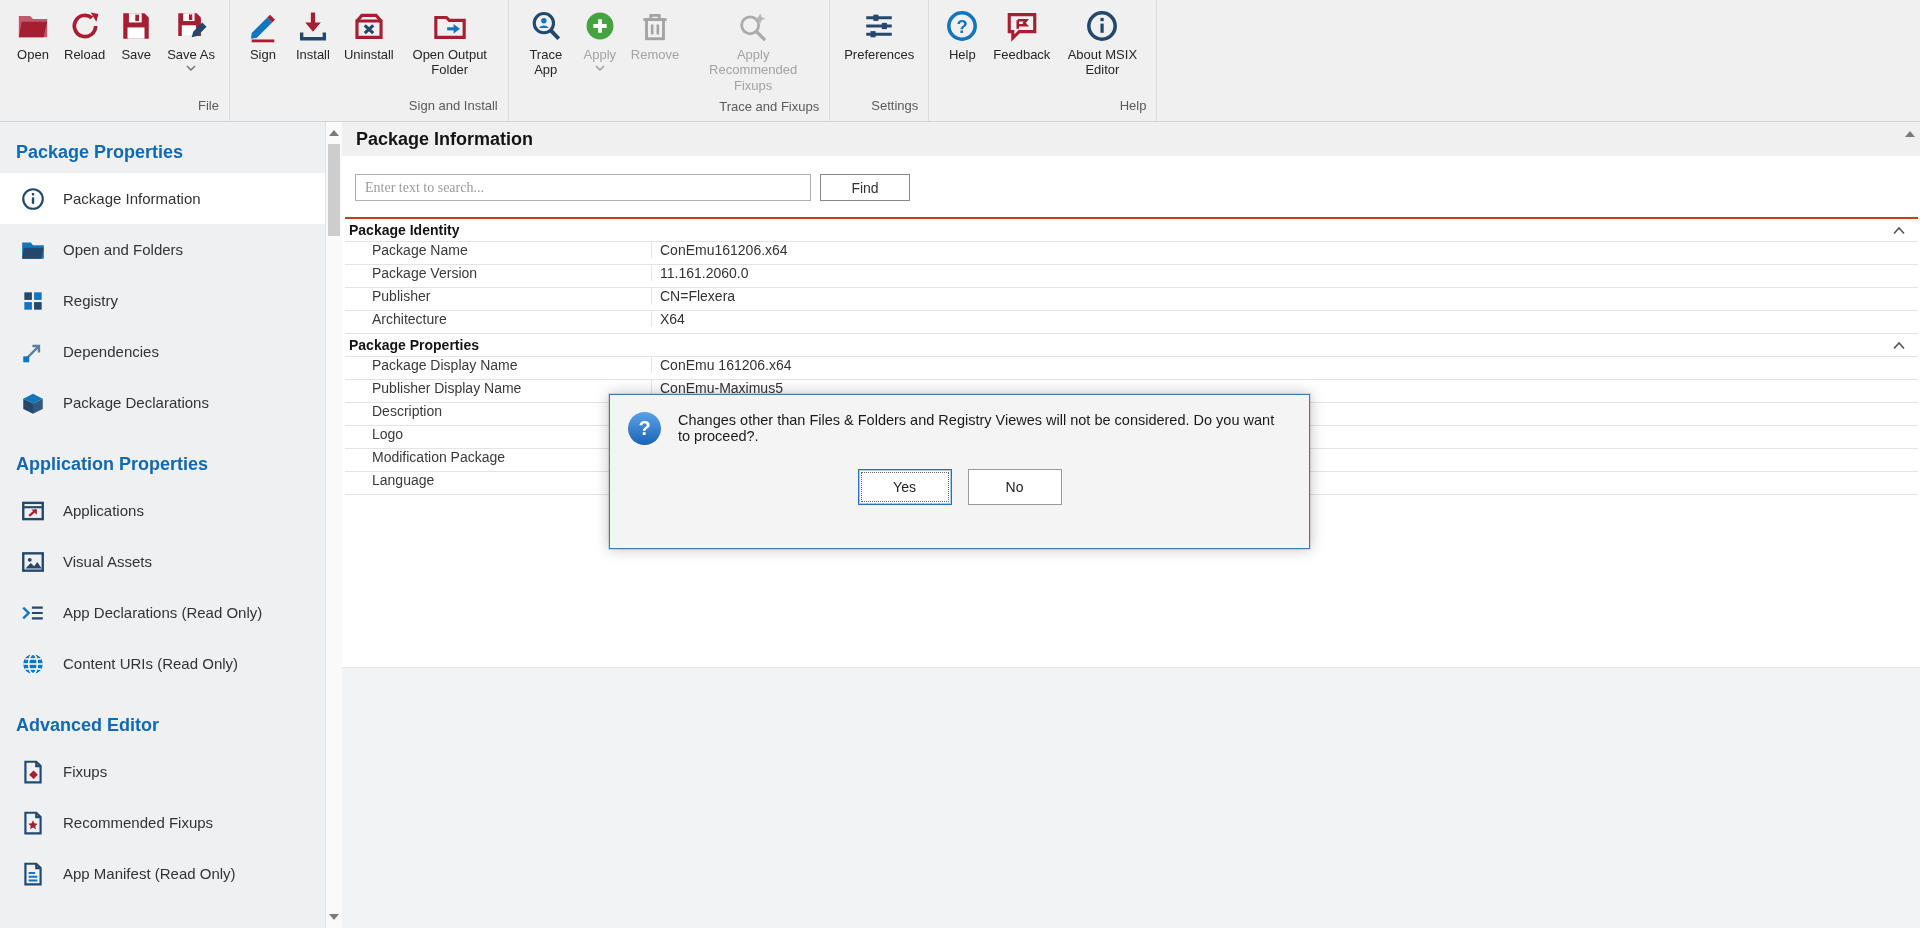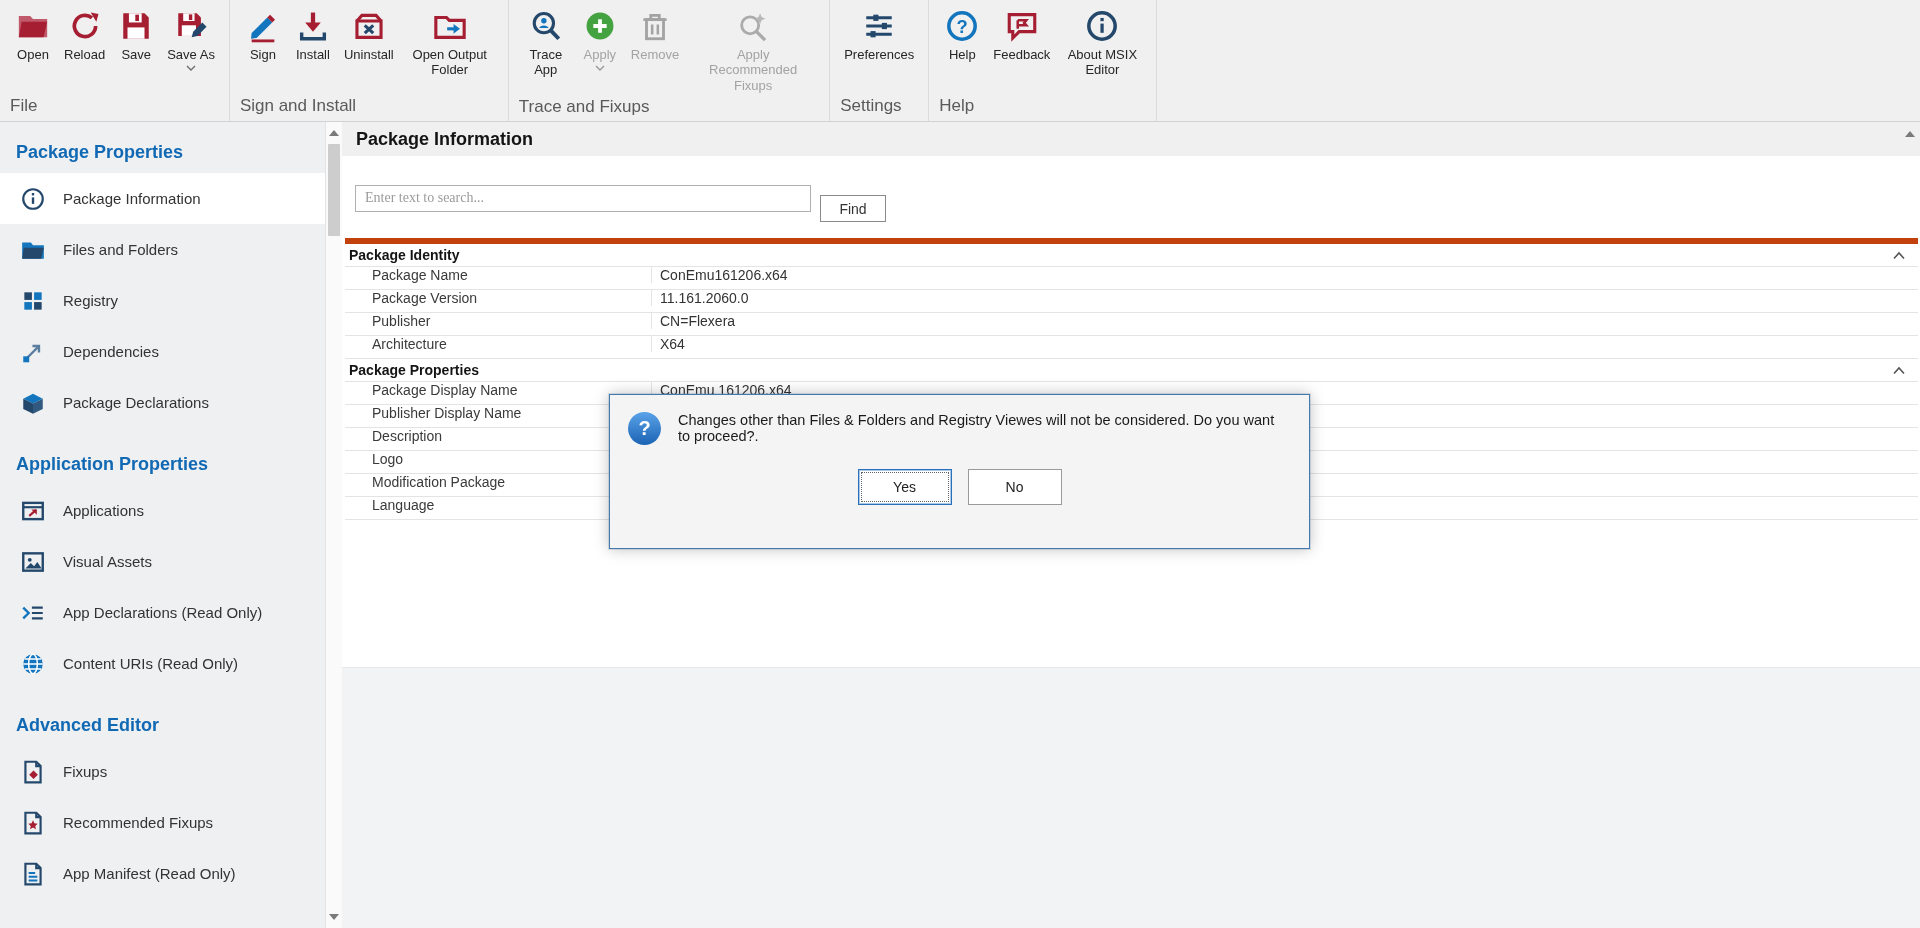--- a/index.html
+++ b/index.html
@@ -8,21 +8,21 @@
     font-family: "Liberation Sans", sans-serif;
     background:#f2f3f4;
     position:relative;
     color:#262626;
   }
 
   
   .toolbar { height:122px; background:#f0f0f0; border-bottom:1px solid #d2d2d2; display:flex; align-items:stretch; }
   .tb-group { display:flex; flex-direction:column; border-right:1px solid #dcdcdc; }
   .tb-buttons { flex:1; display:flex; align-items:flex-start; padding:6px 8px 0 8px; }
-  .tb-caption { height:26px; text-align:left; font-size:17px; color:#5a5a5a; line-height:22px; white-space:nowrap; padding:0 10px; }
+  .tb-caption { height:26px; text-align:right; font-size:13px; color:#5a5a5a; line-height:22px; white-space:nowrap; padding:0 10px; }
   .tb-btn { display:flex; flex-direction:column; align-items:center; padding:3px 6px; min-width:50px; cursor:default; }
   .tb-btn .ticon { width:34px; height:34px; margin-bottom:4px; flex:0 0 34px; }
   .tb-btn .tlabel { font-size:13px; color:#262626; text-align:center; line-height:1.18; }
   .tb-btn.disabled .tlabel { color:#a3a3a3; }
   .tb-fill { flex:1; }
   .dd-chev { margin-top:3px; }
 
   
   .workspace { display:flex; height:806px; }
 
@@ -46,23 +46,23 @@
   
   .main { flex:1; background:#f2f3f4; display:flex; flex-direction:column; min-width:0; }
   .main-titlebar { height:34px; background:#f0f0f0; display:flex; align-items:center; padding-left:14px; font-size:18px; font-weight:bold; color:#141414; position:relative; flex:0 0 34px; }
   .main-scroll-up { position:absolute; right:5px; top:9px; }
   .content-panel { background:#ffffff; height:511px; flex:0 0 511px; }
   .below-panel { flex:1; background:#f2f3f4; border-top:1px solid #e8e8e8; }
 
   .search-row { padding:18px 0 0 13px; display:flex; gap:9px; align-items:center; }
   .search-input { width:456px; height:27px; border:1px solid #b0b0b0; padding:0 9px; font-size:14px; font-family:Liberation Serif, serif; color:#333; background:#fff; }
   .search-input::placeholder { color:#9b9b9b; }
-  .find-btn { width:66px; height:27px; background:#fff; border:1px solid #8a8a8a; font-size:14px; font-family:inherit; color:#333; cursor:default;margin-top:21px; }
-
-  .grid { margin:16px 2px 0 3px; border-top:6px solid #c2410c; font-size:14px; }
+  .find-btn { width:90px; height:27px; background:#fff; border:1px solid #8a8a8a; font-size:14px; font-family:inherit; color:#333; cursor:default; }
+
+  .grid { margin:16px 2px 0 3px; border-top:2px solid #c2410c; font-size:14px; }
   .grow { height:23px; display:flex; align-items:flex-start; border-bottom:1px solid #e4e4e4; position:relative; background:#fff; }
   .grow.group { font-weight:bold; color:#141414; align-items:center; padding-left:4px; }
   .chev { position:absolute; right:12px; top:7px; }
   .cell-label { width:307px; flex:0 0 307px; padding-left:27px; color:#3a3a3a; border-right:1px solid #e4e4e4; display:flex; align-items:center; }
   .cell-value { flex:1; padding-left:8px; color:#333; display:flex; align-items:center; }
 
   
   .dialog { position:absolute; left:609px; top:394px; width:701px; height:155px; background:#f4f4f4;
             border:1px solid #4579ab; box-shadow:0 0 14px rgba(0,0,0,.25), 0 0 0 1px rgba(120,160,200,.25); z-index:20; }
   .dlg-titlerow { display:flex; justify-content:space-between; align-items:flex-start; padding:10px 12px 0 16px; height:34px; }
@@ -260,21 +260,21 @@
           <rect x="10.9" y="10.5" width="2.2" height="6" fill="#24486b"></rect>
           <rect x="10.9" y="6.5" width="2.2" height="2.2" fill="#24486b"></rect>
         </svg>
       <span>Package Information</span>
     </div>
     <div class="sb-item">
       <svg class="sb-icon" viewBox="0 0 24 24">
           <path d="M2 5h8l2 2.5h10V20H2z" fill="#1375bd"></path>
           <path d="M3.5 10h18.5L19.5 20H2z" fill="#24486b"></path>
         </svg>
-      <span>Files and Folders</span>
+      <span>Open and Folders</span>
     </div>
     <div class="sb-item">
       <svg class="sb-icon" viewBox="0 0 24 24">
           <rect x="4" y="4" width="7" height="7" fill="#24486b"></rect>
           <rect x="13" y="4" width="7" height="7" fill="#1375bd"></rect>
           <rect x="4" y="13" width="7" height="7" fill="#1375bd"></rect>
           <rect x="13" y="13" width="7" height="7" fill="#24486b"></rect>
         </svg>
       <span>Registry</span>
     </div>

